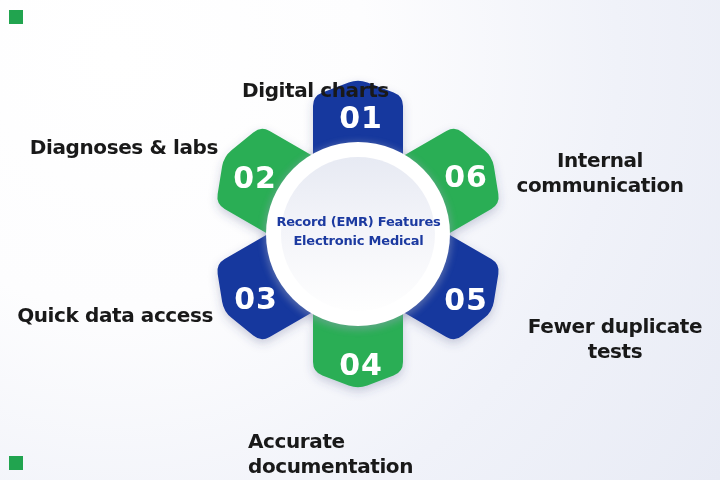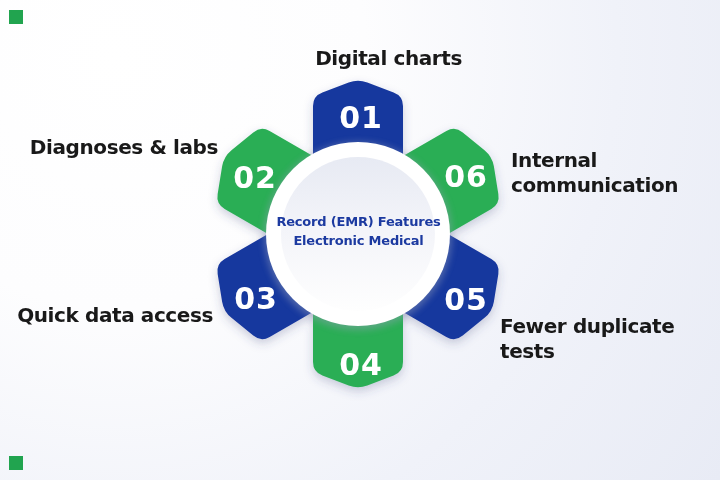--- a/index.html
+++ b/index.html
@@ -12,23 +12,23 @@
   .stage { position:absolute; inset:0; }
   svg.flower { position:absolute; left:0; top:0; }
   .petal { stroke-linejoin:round; }
   .num {
     font-family:"DejaVu Sans","Liberation Sans",sans-serif;
     font-weight:700; font-size:30px; fill:#ffffff;
     text-anchor:middle; letter-spacing:1px;
   }
   .label {
     position:absolute; font-weight:700; font-size:20px;
-    color:#191919; letter-spacing:-0.4px; line-height:25px;
+    color:#191919; letter-spacing:-0.4px; line-height:25px;text-align:center;
   }
-  .label.center { text-align:right; }
+  .label.center { text-align:left;margin-top:32px; }
   .label.right-align { text-align:right; }
   .center-title {
     position:absolute; left:270px; top:212px; width:177px;
     text-align:center; font-weight:700; font-size:13px;
     line-height:19px; color:#1C3AA0; letter-spacing:-0.2px;
   }
   .center-title span { display:block; }
   .corner-sq { position:absolute; width:14px; height:14px; left:9px; }
   .corner-sq.top { top:10px; }
   .corner-sq.bottom { top:456px; }
@@ -86,14 +86,15 @@
   <div class="label center" style="left:242px; top:46px; width:220px;">Digital charts</div>
 
   <div class="label right-align" style="right:502px; top:135px; width:240px;">Diagnoses &amp; labs</div>
 
   <div class="label" style="left:511px; top:148px; width:178px;">Internal communication</div>
 
   <div class="label right-align" style="right:507px; top:303px; width:240px;">Quick data access</div>
 
   <div class="label" style="left:500px; top:314px; width:230px;">Fewer duplicate tests</div>
 
+  <div class="label center" style="left:248px; top:397px; width:220px;">Accurate documentation</div>
 
 </div>
 
 </body></html>

